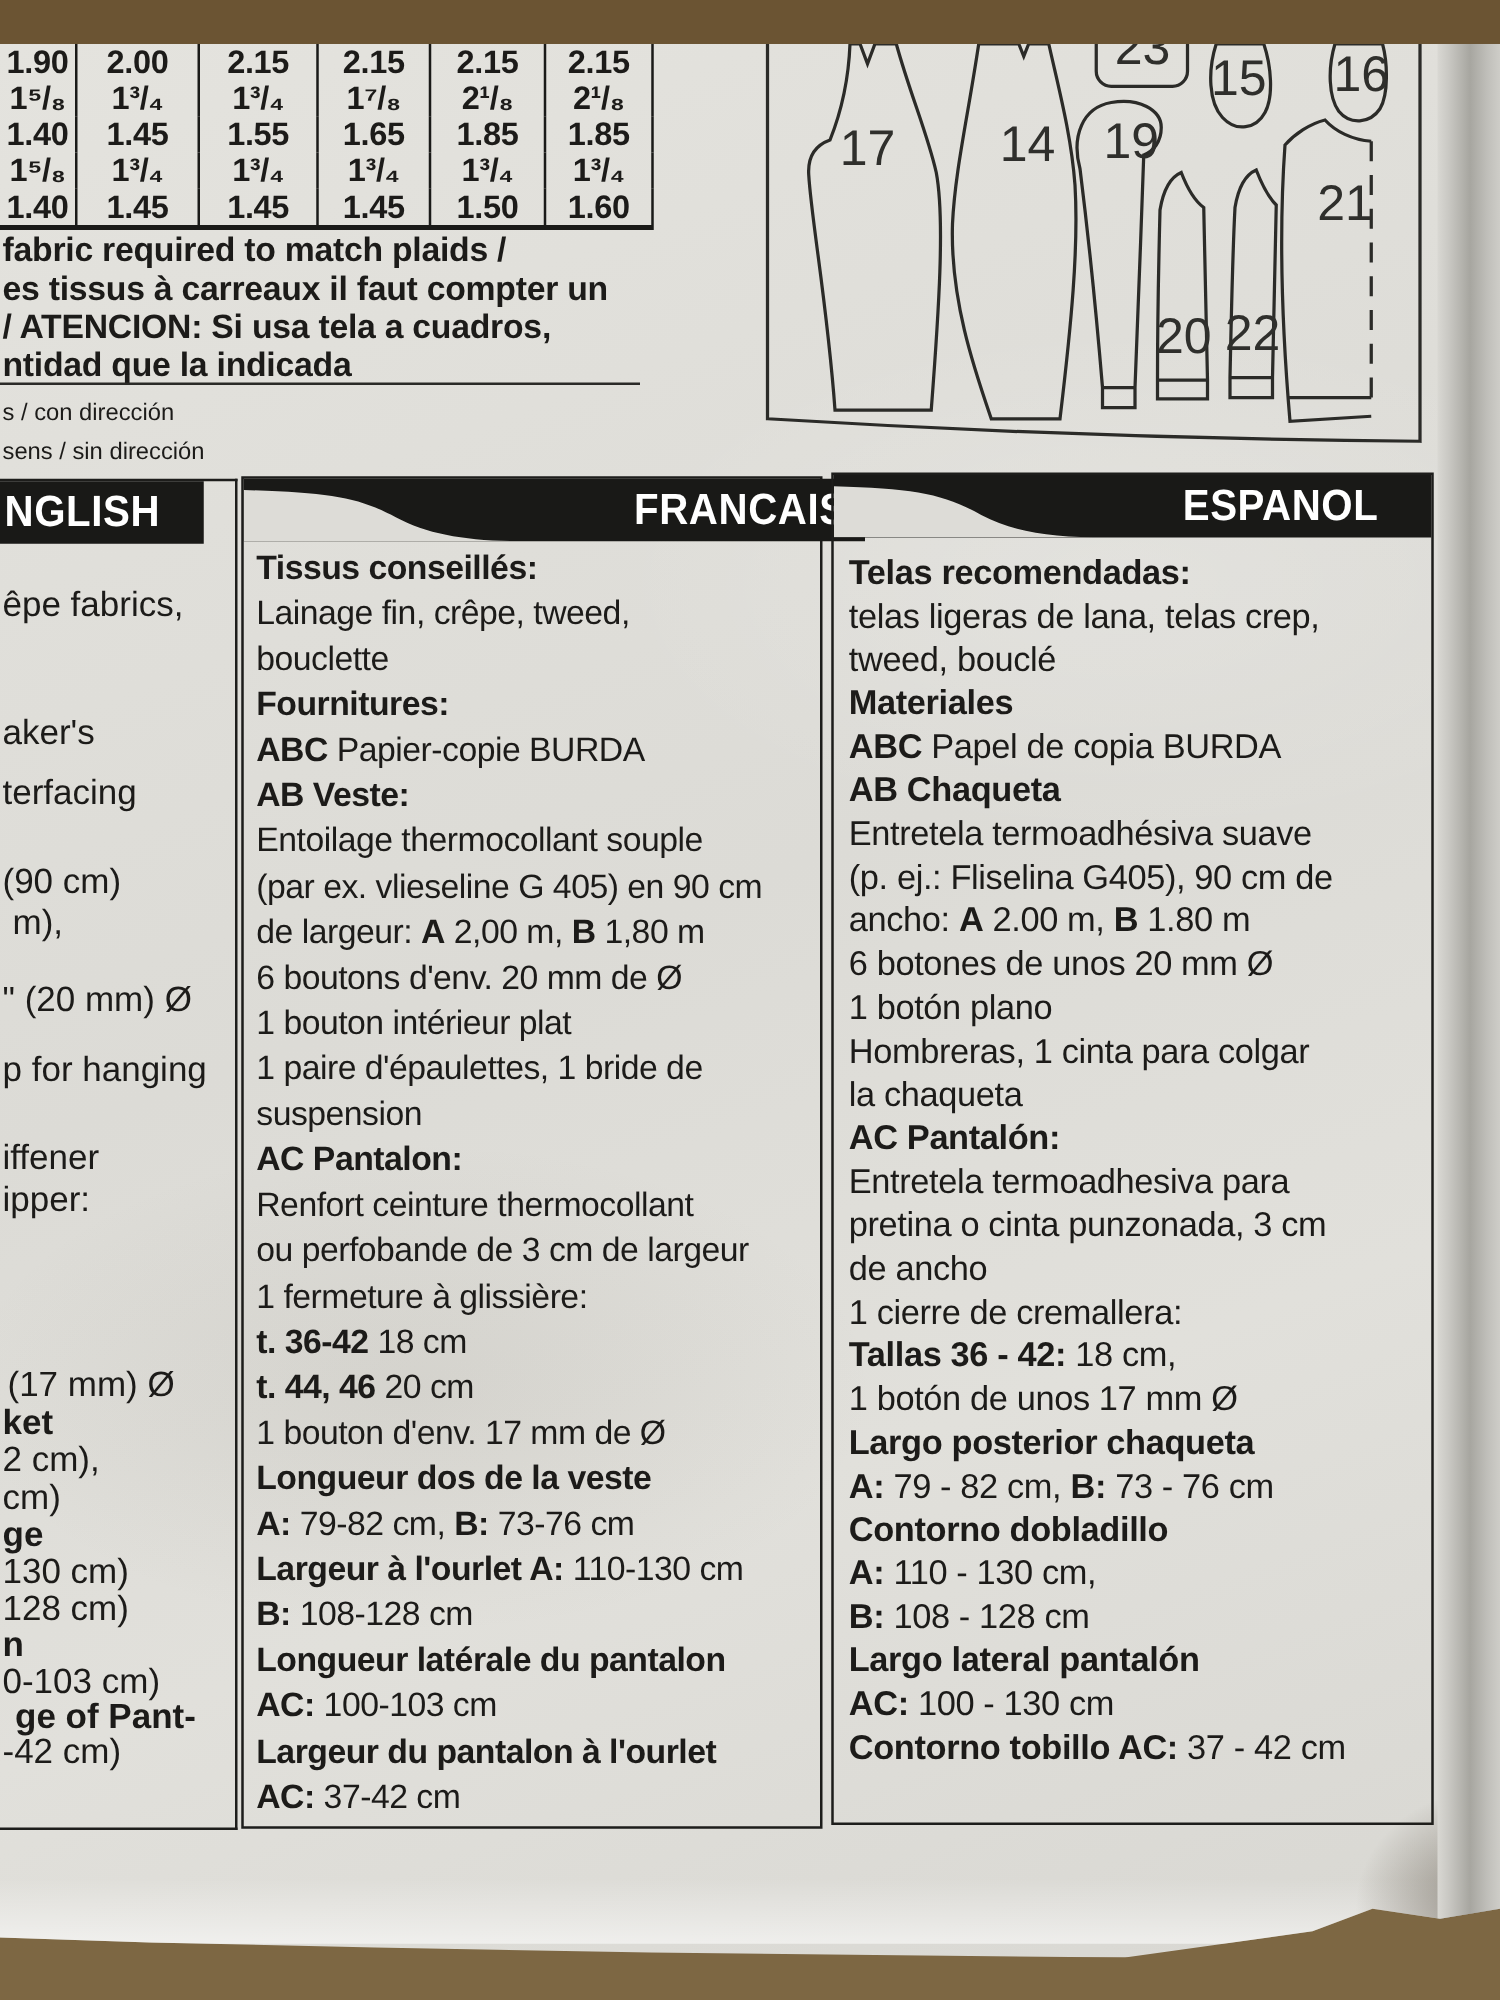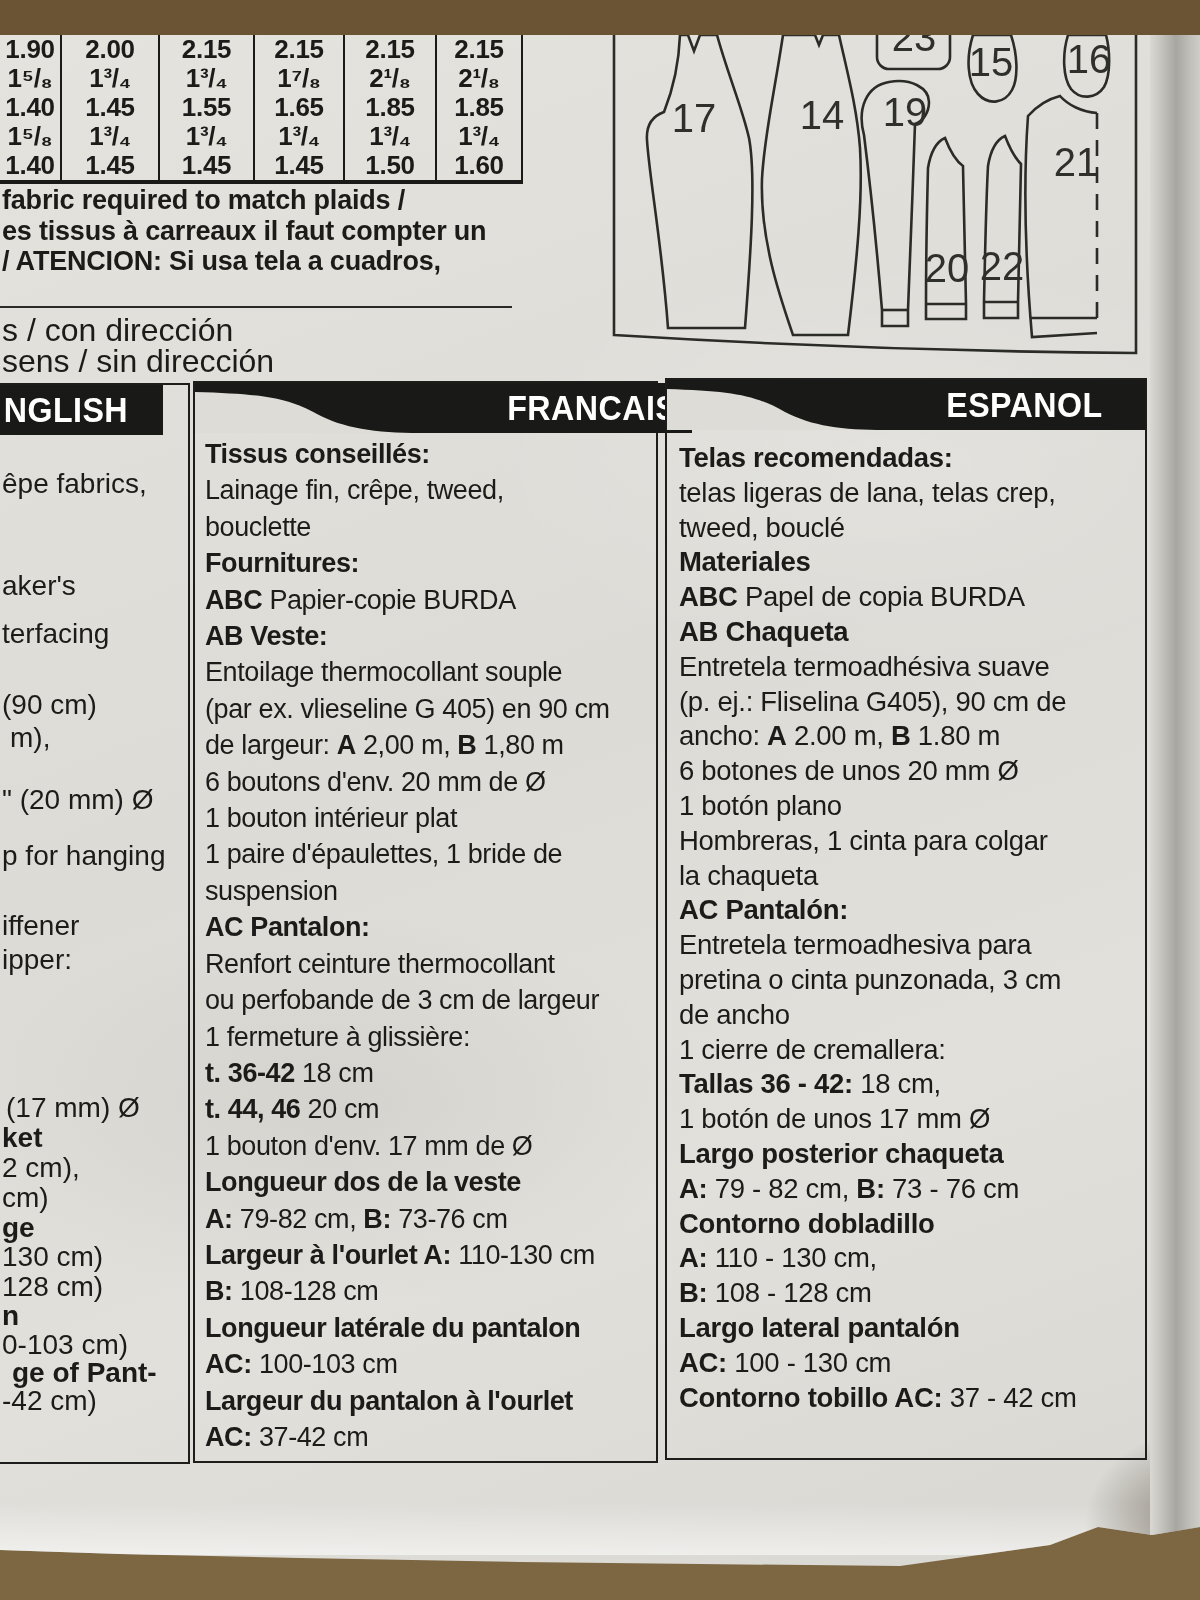--- a/index.html
+++ b/index.html
@@ -35,21 +35,21 @@
   .yardage{position:absolute;left:0;top:0;display:grid;
     grid-template-columns:62px 98px 95px 90px 92px 86px;grid-auto-rows:29px;
     border-bottom:4px solid #1a1a18;}
   .yt-cell{border-right:2px solid #1a1a18;display:flex;align-items:center;justify-content:center;
     font-weight:bold;font-size:26px;letter-spacing:-0.3px;}
 
   
   .plaid{position:absolute;left:2px;top:150px;width:590px;font-weight:bold;
     font-size:27px;line-height:30.5px;letter-spacing:-0.2px;white-space:nowrap;}
   .rule{position:absolute;left:0;top:271px;width:512px;height:2px;background:#2a2a27;}
-  .direction{position:absolute;left:2px;top:280px;font-size:32px;line-height:31px;white-space:nowrap;}
+  .direction{position:absolute;left:2px;top:280px;font-size:19px;line-height:31px;white-space:nowrap;}
 
   
   .diagram{position:absolute;left:0;top:0;width:1200px;height:340px;}
   .pp{fill:none;stroke:#2b2b28;stroke-width:2.6px;}
   .pp-dash{stroke-dasharray:16 11;}
   .piece-num{font-family:"Liberation Sans","DejaVu Sans",sans-serif;font-size:40px;
     fill:#2f2f2c;text-anchor:middle;}
 
   
   .langbox{position:absolute;border:2px solid #1d1d1b;}
@@ -114,20 +114,21 @@
         <div class="yt-cell">1.45</div>
         <div class="yt-cell">1.45</div>
         <div class="yt-cell">1.50</div>
         <div class="yt-cell">1.60</div>
       </div>
 
     <div class="plaid" id="plaid">
         <div class="plaid-line">fabric required to match plaids /</div>
         <div class="plaid-line">es tissus à carreaux il faut compter un</div>
         <div class="plaid-line">/ ATENCION: Si usa tela a cuadros,</div>
+        <div class="plaid-line">ntidad que la indicada</div>
       </div>
     <div class="rule"></div>
     <div class="direction" id="direction">
         <div class="dir-line">s / con dirección</div>
         <div class="dir-line">sens / sin dirección</div>
       </div>
 
     <svg class="diagram" id="diagram" viewBox="0 0 1200 340">
       <path class="pp" d="M614,0 L614,300 Q875,316 1136,318 L1136,0"></path>
       <path class="pp" d="M688,0 L694,16 L700,0 L717,0 C728,40 742,72 749,103 C756,140 751,215 745,293 L668,293 C662,210 649,140 647,105 C646,90 653,81 664,77 C674,52 679,26 680,0 Z"></path>

